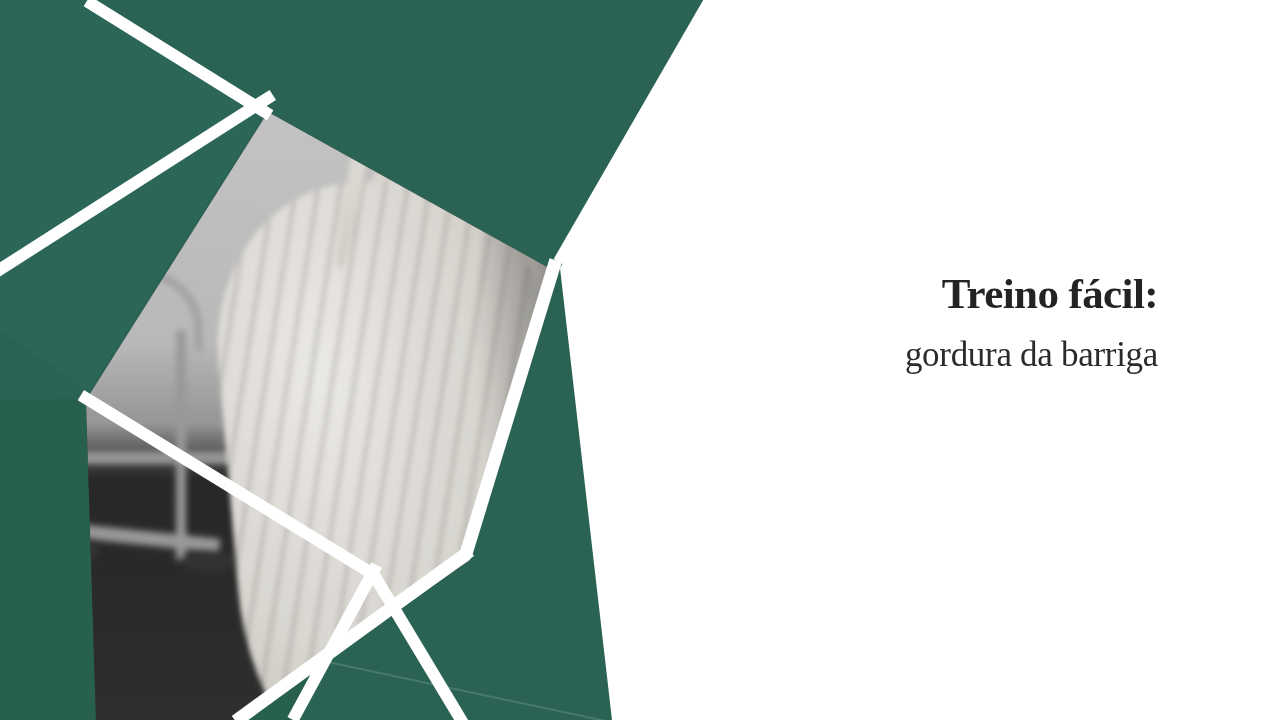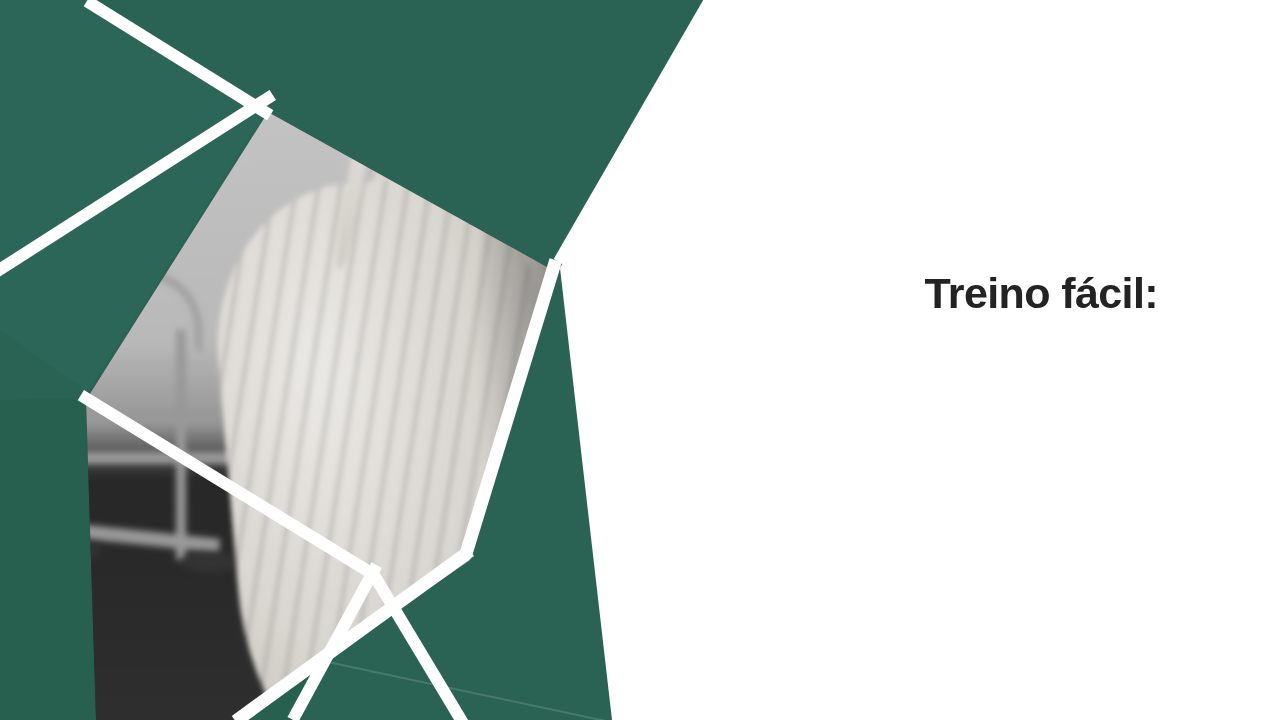--- a/index.html
+++ b/index.html
@@ -7,21 +7,21 @@
     margin: 0;
     padding: 0;
     background: #ffffff;
   }
   #slide {
     position: relative;
     width: 1280px;
     height: 720px;
     overflow: hidden;
     background: #ffffff;
-    font-family: Liberation Sans, sans-serif;
+    font-family: Liberation Serif, serif;
   }
 
   
   .collage {
     position: absolute;
     left: 0; top: 0;
     width: 740px;
     height: 720px;
     overflow: hidden;
   }
@@ -232,15 +232,16 @@
 
     <div class="stripe" style="left:84px; top:390px; width:344px; height:12px; transform:rotate(31.5deg);"></div>
     <div class="stripe" style="left:378px; top:570px; width:176px; height:12px; transform:rotate(59.0deg);"></div>
 
     <div class="stripe" style="left:382px; top:568px; width:176px; height:12px; transform:rotate(118.5deg);"></div>
 
   </div>
 
   <div class="text-block">
     <h1 class="headline">Treino fácil:</h1>
+    <p class="subline">gordura da barriga</p>
   </div>
 
 </div>
 
 </body></html>

